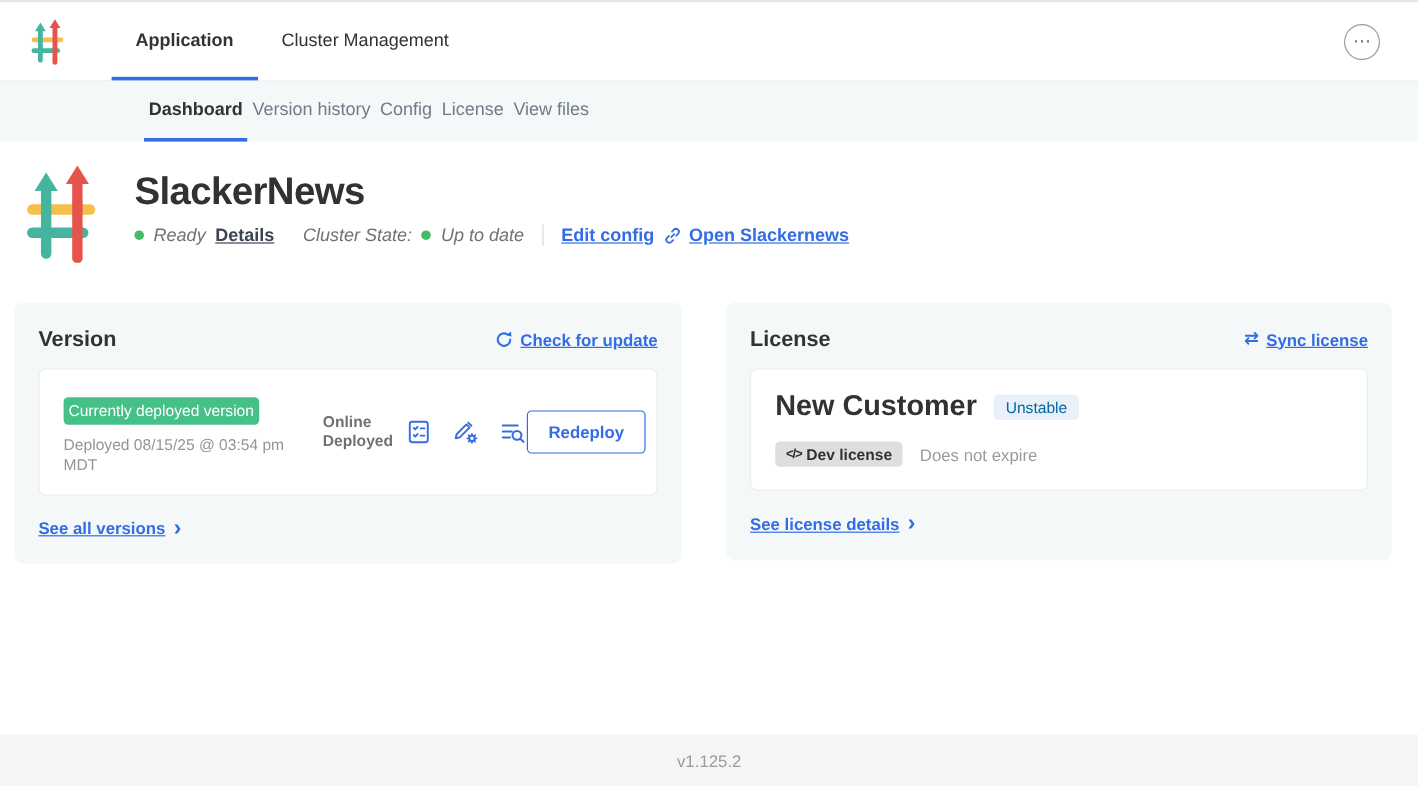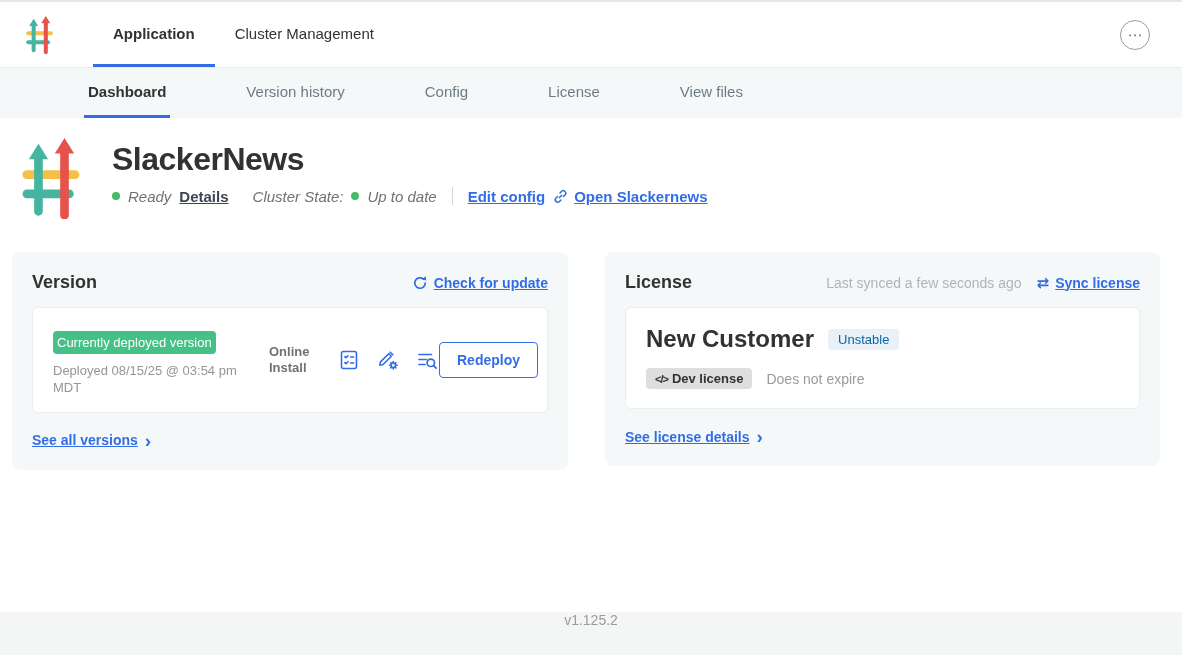--- a/index.html
+++ b/index.html
@@ -13,21 +13,21 @@
 
   
   .topnav { height:66px; display:flex; align-items:stretch; border-bottom:1px solid #ececec; padding-left:26px; background:#fff; }
   .nav-logo { align-self:center; display:flex; margin-right:40px; }
   .top-tabs { display:flex; }
   .top-tab { display:flex; align-items:center; padding:0 20px; font-size:15px; font-weight:500; color:#323232; cursor:pointer; border-bottom:3px solid transparent; }
   .top-tab.active { font-weight:600; border-bottom-color:#326de6; }
   .overflow-btn { margin-left:auto; margin-right:32px; align-self:center; width:30px; height:30px; border-radius:50%; border:1px solid #9b9b9b; background:#fff; color:#717171; font-size:15px; line-height:1; display:flex; align-items:center; justify-content:center; cursor:pointer; }
 
   
-  .subnav { height:50px; background:#f5f8f9; display:flex; padding-left:84px; gap:72px; }
+  .subnav { height:50px; background:#f5f8f9; display:flex; padding-left:120px; }
   .subnav-item { display:flex; align-items:center; font-size:15px; color:#6e7c87; border-bottom:3px solid transparent; cursor:pointer; padding:0 4px; font-weight:500; }
   .subnav-item.active { color:#323232; font-weight:600; border-bottom-color:#326de6; }
 
   
   main { padding:20px 12px 0; }
   .app-header { display:flex; padding-left:10px; }
   .app-head-text { margin-left:32px; padding-top:2px; }
   h1 { font-size:32px; font-weight:700; letter-spacing:-0.5px; line-height:1.2; }
   .status-row { display:flex; align-items:center; margin-top:9px; font-size:15px; gap:8px; white-space:nowrap; }
   .dot { width:8px; height:8px; border-radius:50%; background:#44bb66; display:inline-block; flex:none; }
@@ -67,21 +67,21 @@
   .license-inner { padding:17px 20px 19px; }
   .lrow1 { display:flex; align-items:center; gap:14px; }
   .customer { font-size:24px; font-weight:700; }
   .unstable-badge { background:#e9f0f9; color:#0369a1; font-size:13px; padding:3px 10px; border-radius:4px; }
   .lrow2 { display:flex; align-items:center; gap:14px; margin-top:15px; }
   .dev-badge { background:#dedede; color:#323232; font-size:13px; font-weight:700; padding:3px 9px; border-radius:4px; display:inline-flex; align-items:center; gap:4px; }
   .code-icon { font-size:11px; font-weight:700; letter-spacing:-1px; }
   .expiry { font-size:14px; color:#9b9b9b; }
 
   
-  footer { position:absolute; left:0; right:0; bottom:0; height:43px; background:#f4f5f5; display:flex; justify-content:center; font-size:14px; color:#9b9b9b; }
+  footer { position:absolute; left:0; right:0; bottom:0; height:43px; background:#f4f5f5; display:flex; align-items:center; justify-content:center; font-size:14px; color:#9b9b9b; }
 
   .icon-svg { display:block; }
 </style>
 </head>
 <body>
 
 <div class="page">
   <div class="top-hairline"></div>
 
   <header class="topnav">
@@ -170,21 +170,21 @@
             </span>
             <span class="lbl">Check for update</span>
           </a>
         </div>
 
         <div class="inner version-inner">
           <div class="vleft">
             <span class="deployed-badge">Currently deployed version</span>
             <div class="deployed-at">Deployed 08/15/25 @ 03:54 pm MDT</div>
           </div>
-          <div class="install-type">Online Install</div>
+          <div class="install-type">Online Deployed</div>
           <div class="vicons">
             <span class="vicon">
               <svg class="icon-svg" viewBox="0 0 22 22" width="22" height="22" fill="none" stroke="#326de6" stroke-width="1.6" stroke-linecap="round" stroke-linejoin="round">
                 <rect x="3.5" y="2.5" width="15" height="17" rx="2"></rect>
                 <path d="M6.8 7.6l1.2 1.2 2-2.1"></path>
                 <path d="M12.6 8h3.1"></path>
                 <path d="M6.8 13.6l1.2 1.2 2-2.1"></path>
                 <path d="M12.6 14h3.1"></path>
               </svg>
             </span>
@@ -210,21 +210,20 @@
         <a class="link see-link">
           <span class="lbl">See all versions</span>
           <span class="chev">›</span>
         </a>
       </section>
 
       <section class="card license-card">
         <div class="card-head">
           <h2>License</h2>
           <div class="lh-right">
-            <span class="synced">Last synced a few seconds ago</span>
             <a class="link">
               <span class="chev" style="font-size:15px;">⇄</span>
               <span class="lbl">Sync license</span>
             </a>
           </div>
         </div>
 
         <div class="inner license-inner">
           <div class="lrow1">
             <span class="customer">New Customer</span>

